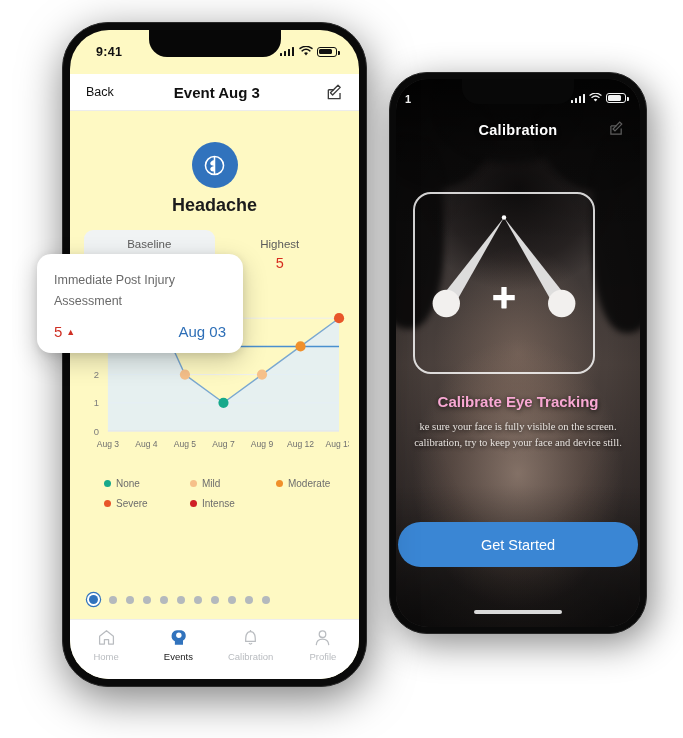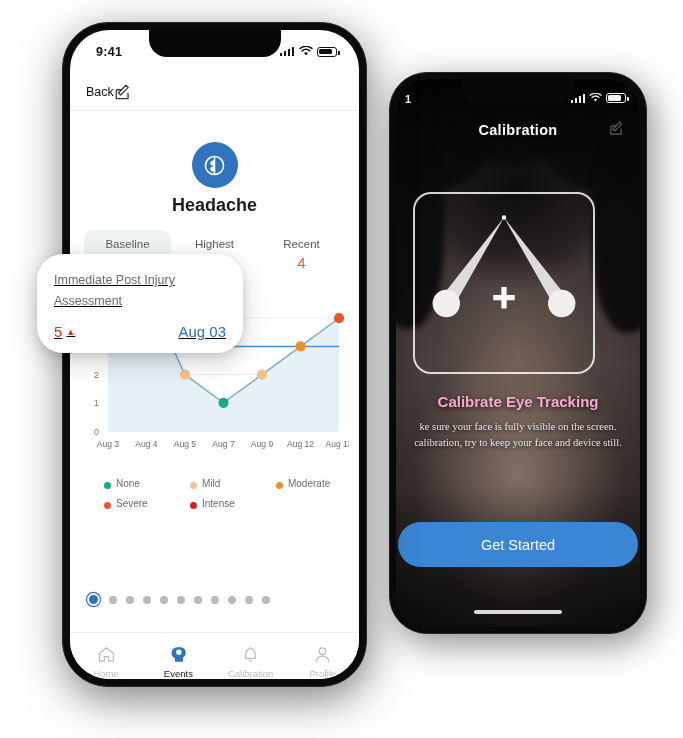--- a/index.html
+++ b/index.html
@@ -198,21 +198,21 @@
     position: absolute;
     inset: 0;
     background: #0a0a0a;
     border-radius: 46px;
     overflow: hidden;
     border: 1px solid #2a2a2a;
   }
   #phone1-screen {
     position: absolute;
     left: 7px; top: 7px; right: 7px; bottom: 7px;
-    background: #ffffff;
+    background: #fef9c3;
     border-radius: 39px;
     overflow: hidden;
   }
   #phone1-notch {
     position: absolute;
     left: 50%; transform: translateX(-50%);
     top: 7px;
     width: 132px; height: 27px;
     background: #070707;
     border-radius: 0 0 18px 18px;
@@ -311,21 +311,21 @@
     position: absolute;
     left: 22px;
     top: 196px;
     width: 258px;
     display: flex;
     flex-wrap: wrap;
   }
   .legend-item {
     width: 33.33%;
     display: flex;
-    align-items: flex-end;
+    align-items: center;
     gap: 5px;
     margin-bottom: 9px;
     font-size: 10px;
     color: #6d6d6d;
   }
   .legend-dot { width: 7px; height: 7px; border-radius: 50%; flex: none; }
 
   #pagination {
     position: absolute;
     left: 16px;
@@ -338,25 +338,25 @@
   .page-dot.active {
     width: 9px; height: 9px;
     background: #3173bd;
     box-shadow: 0 0 0 2px #ffffff, 0 0 0 3.2px #3173bd;
     margin: 0 2.5px;
   }
 
   #bottom-nav {
     position: absolute;
     left: 0; right: 0; bottom: 0;
-    height: 47px;
+    height: 60px;
     border-top: 1px solid #eeeeee;
     background: #fff;
     display: flex;
-    align-items: flex-end;
+    align-items: flex-start;
     padding-top: 8px;
   }
   .nav-item {
     flex: 1;
     display: flex;
     flex-direction: column;
     align-items: center;
     gap: 4px;
     cursor: pointer;
     color: #b9bcc0;
@@ -365,25 +365,24 @@
   .nav-label { font-size: 9.5px; }
   .nav-item.active .nav-label { color: #1b1b1b; }
 
   
   #tooltip-card {
     position: absolute;
     left: 37px;
     top: 254px;
     width: 206px;
     background: #ffffff;
-    border-radius: 26px;
+    border-radius: 14px;
     padding: 16px 17px 13px;
     box-shadow: 0 8px 26px rgba(0,0,0,0.20), 0 2px 8px rgba(0,0,0,0.10);
     z-index: 60;
-    text-decoration: underline;
   }
   #tooltip-title {
     font-size: 12.5px;
     color: #6a6a6a;
     line-height: 1.65;
     margin-bottom: 12px;
   }
   #tooltip-row { display: flex; align-items: center; justify-content: space-between; }
   #tooltip-score { font-size: 15px; color: #cf2f24; display: flex; align-items: center; gap: 4px; }
   #tooltip-arrow-icon { font-size: 9px; }
@@ -476,20 +475,21 @@
             <path d="M2.9 4.4 Q6.5 1.6 10.1 4.4" stroke="#111" stroke-width="1.4" fill="none" stroke-linecap="round"></path>
             <path d="M1.0 2.2 Q6.5 -1.8 12.0 2.2" stroke="#111" stroke-width="1.4" fill="none" stroke-linecap="round"></path>
           </svg>
           <span class="batt">
               <i></i>
             </span>
         </div>
 
         <div id="p1-header">
           <button id="back-button">Back</button>
+          <div id="p1-title">Event Aug 3</div>
           <div id="p1-edit-icon">
             <svg width="17" height="17" viewBox="0 0 16 16">
               <path d="M2.2 5.4 V13.8 H13.2 V8.4" stroke="#3b3b3b" stroke-width="1.25" fill="none" stroke-linejoin="round"></path>
               <path d="M2.2 5.4 H7.6" stroke="#3b3b3b" stroke-width="1.25" fill="none"></path>
               <path d="M6.2 10.4 L13.4 3.2 L11.3 1.1 L4.2 8.3 Z" stroke="#3b3b3b" stroke-width="1.25" fill="none" stroke-linejoin="round"></path>
             </svg>
           </div>
         </div>
 
         <div id="brain-badge">
@@ -502,24 +502,20 @@
         <div id="condition-name">Headache</div>
 
         <div id="stat-tabs">
           <div class="stat-tab active">
             <span class="stat-label">Baseline</span>
             <span class="stat-value" style="color:#17a98b">3</span>
           </div>
           <div class="stat-tab">
             <span class="stat-label">Highest</span>
             <span class="stat-value" style="color:#d62d20">5</span>
-          </div>
-          <div class="stat-tab">
-            <span class="stat-label">Recent</span>
-            <span class="stat-value" style="color:#e8562a">4</span>
           </div>
         </div>
 
         <div id="chart-area">
           <svg id="chart-svg" viewBox="0 0 268 185" preserveAspectRatio="none">
               <line x1="26" y1="149" x2="258" y2="149" stroke="#eeeff1" stroke-width="1"></line>
               <line x1="26" y1="120.8" x2="258" y2="120.8" stroke="#eeeff1" stroke-width="1"></line>
               <line x1="26" y1="92.6" x2="258" y2="92.6" stroke="#eeeff1" stroke-width="1"></line>
               <line x1="26" y1="64.4" x2="258" y2="64.4" stroke="#eeeff1" stroke-width="1"></line>
               <line x1="26" y1="36.19999999999999" x2="258" y2="36.19999999999999" stroke="#eeeff1" stroke-width="1"></line>

